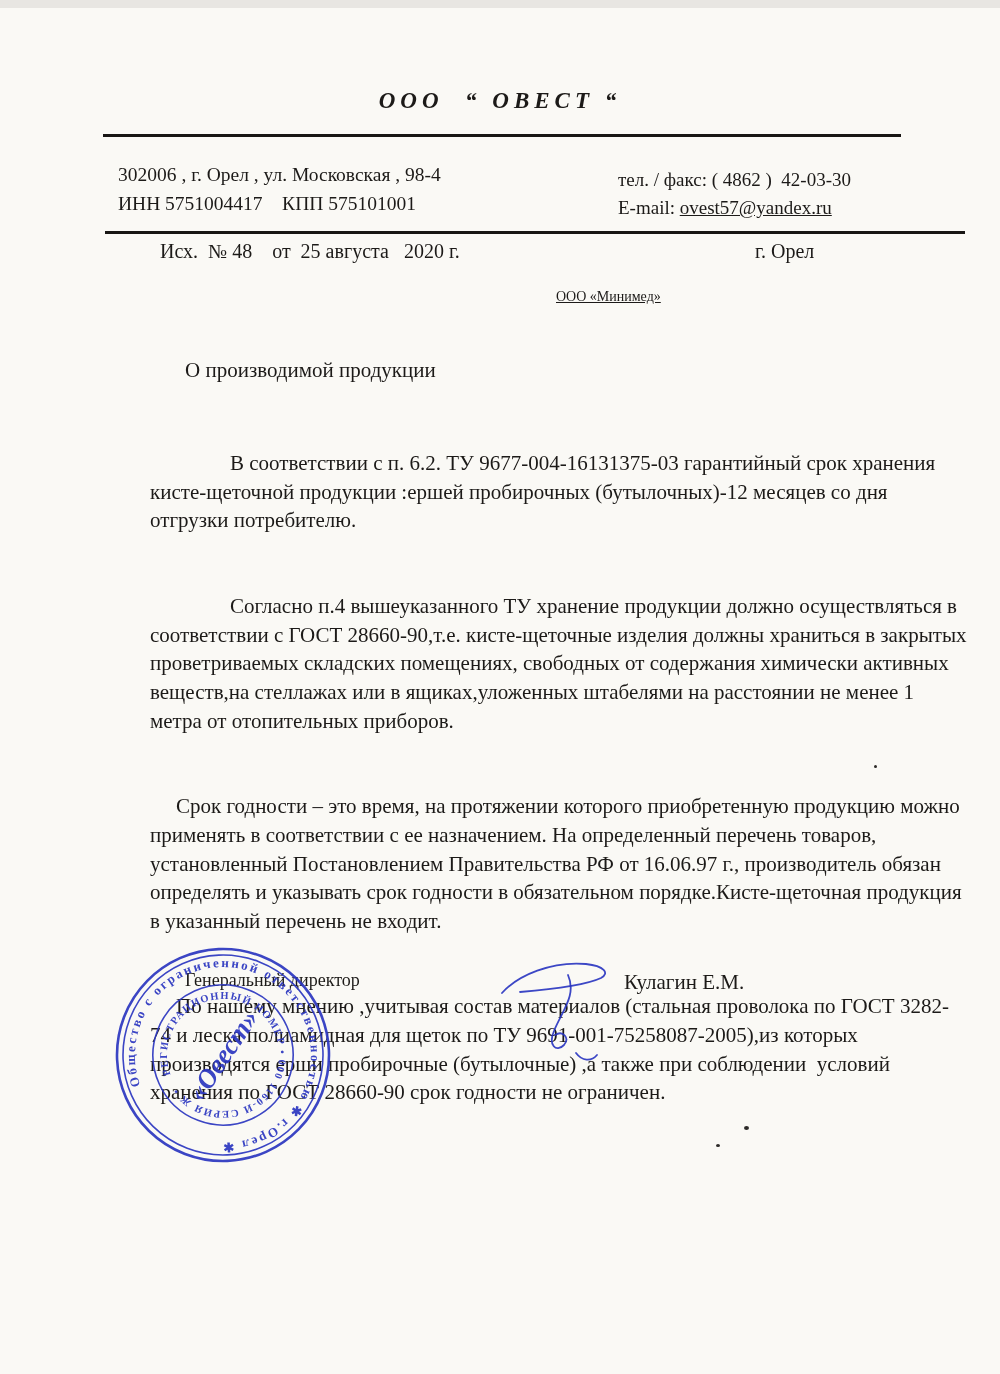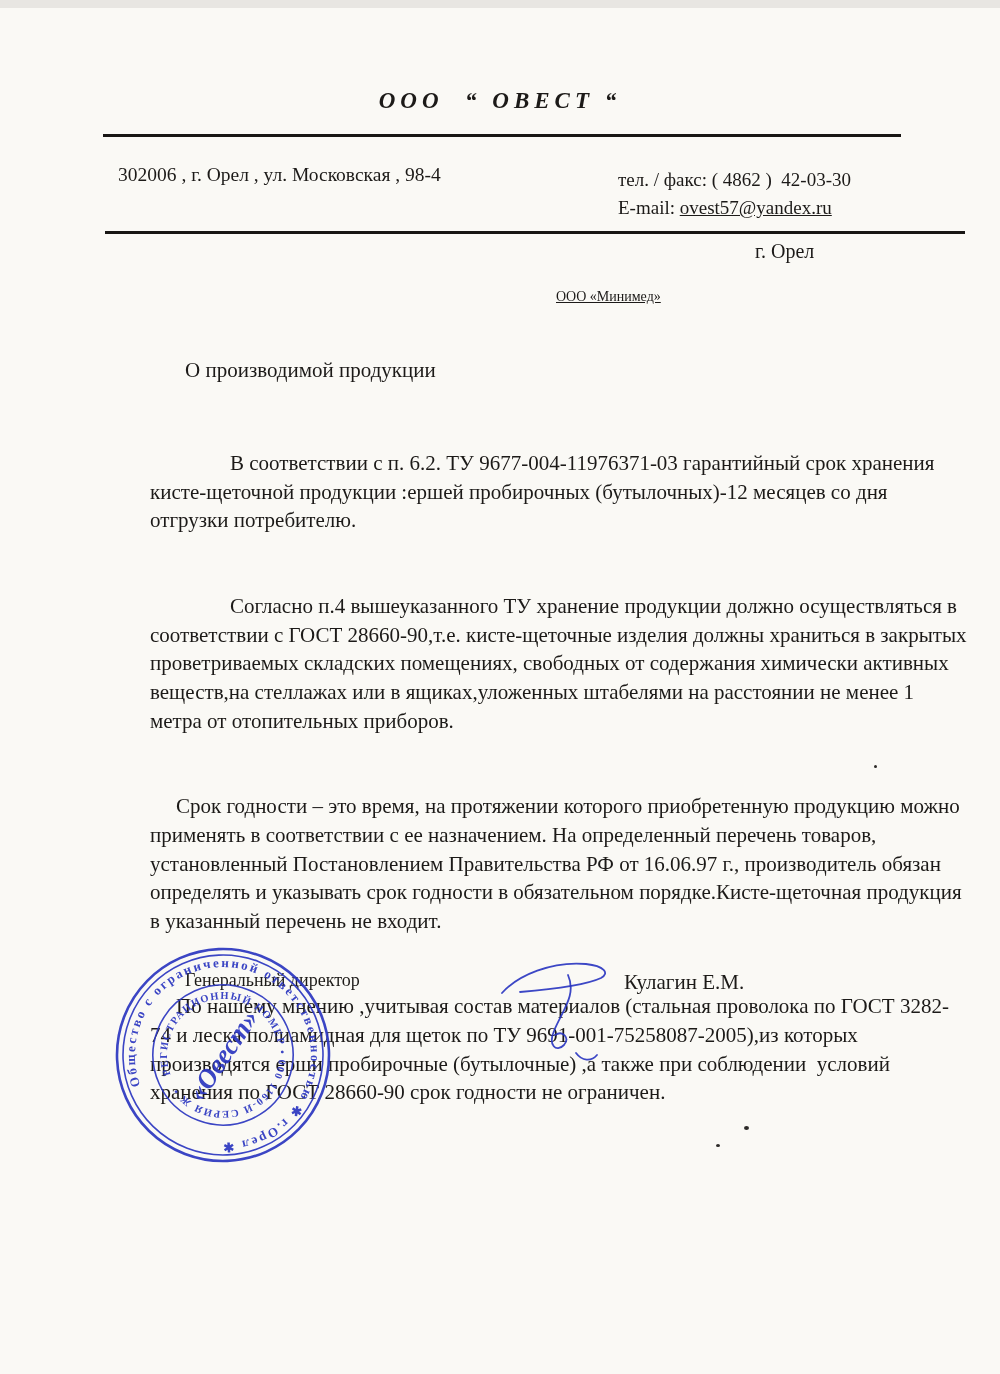--- a/index.html
+++ b/index.html
@@ -68,39 +68,41 @@
 <body>
 
 <div class="page">
 
   <div class="title">ООО  “ ОВЕСТ “</div>
 
   <div class="rule rule-1"></div>
 
   <div class="addr">
     <div class="pre">302006 , г. Орел , ул. Московская , 98-4</div>
+    <div class="pre">ИНН 5751004417    КПП 575101001</div>
   </div>
 
   <div class="contact">
     <div class="pre">тел. / факс: ( 4862 )  42-03-30</div>
     <div>
       <span>E-mail:</span>
       <span class="email">ovest57@yandex.ru</span>
     </div>
   </div>
 
   <div class="rule rule-2"></div>
 
+  <div class="meta-out pre">Исх.  № 48    от  25 августа   2020 г.</div>
   <div class="meta-city">г. Орел</div>
 
   <div class="recipient">ООО «Минимед»</div>
   <div class="subject">О производимой продукции</div>
 
   <div class="body-text">
-    <p class="ind-lg">В соответствии с п. 6.2. ТУ 9677-004-11976371-03 гарантийный срок хранения кисте-щеточной продукции :ершей пробирочных (бутылочных)-12 месяцев со дня отгрузки потребителю.</p>
+    <p class="ind-lg">В соответствии с п. 6.2. ТУ 9677-004-16131375-03 гарантийный срок хранения кисте-щеточной продукции :ершей пробирочных (бутылочных)-12 месяцев со дня отгрузки потребителю.</p>
     <p class="ind-lg">Согласно п.4 вышеуказанного ТУ хранение продукции должно осуществляться в соответствии с ГОСТ 28660-90,т.е. кисте-щеточные изделия должны храниться в закрытых проветриваемых складских помещениях, свободных от содержания химически активных веществ,на стеллажах или в ящиках,уложенных штабелями на расстоянии не менее 1 метра от отопительных приборов.</p>
     <p class="ind-sm">Срок годности – это время, на протяжении которого приобретенную продукцию можно применять в соответствии с ее назначением. На определенный перечень товаров, установленный Постановлением Правительства РФ от 16.06.97 г., производитель обязан определять и указывать срок годности в обязательном порядке.Кисте-щеточная продукция в указанный перечень не входит.</p>
     <p class="ind-sm">По нашему мнению ,учитывая состав материалов (стальная проволока по ГОСТ 3282-74 и леска полиамидная для щеток по ТУ 9691-001-75258087-2005),из которых производятся ерши пробирочные (бутылочные) ,а также при соблюдении  условий  хранения по ГОСТ 28660-90 срок годности не ограничен.</p>
   </div>
 
   <div class="sig-position">Генеральный директор</div>
   <div class="sig-name">Кулагин Е.М.</div>
 
   <svg class="signature-svg" width="120" height="125" viewBox="0 0 120 125">
     <path class="sig-stroke" d="M4,40 C20,22 54,8 88,11 C106,13 112,20 103,25 C86,33 46,37 22,39"></path>

